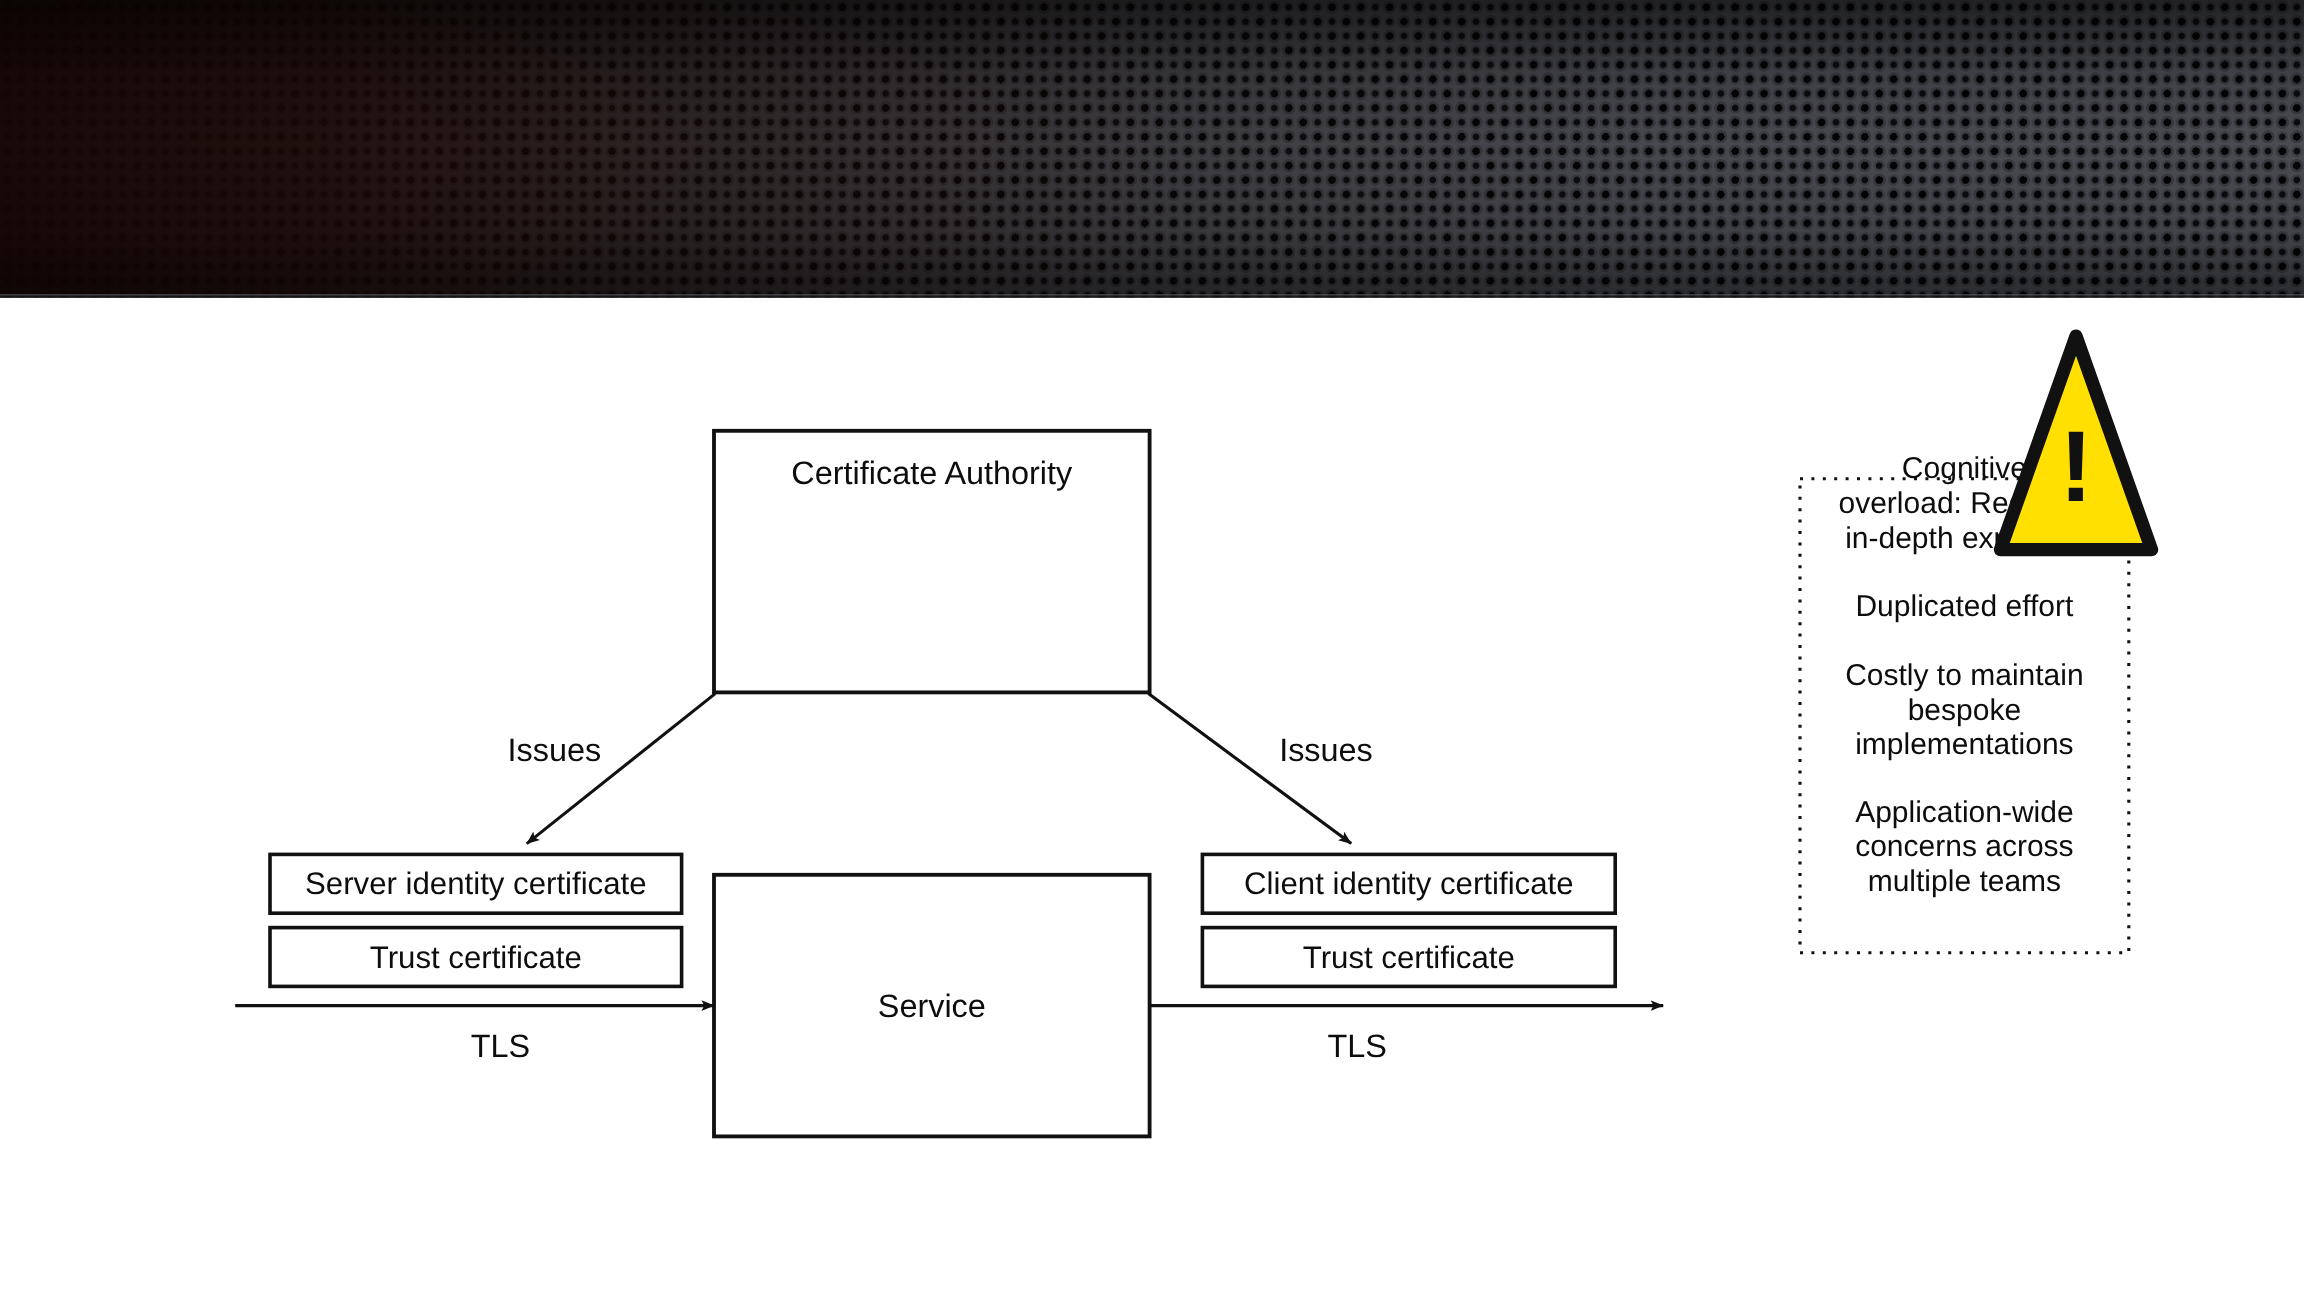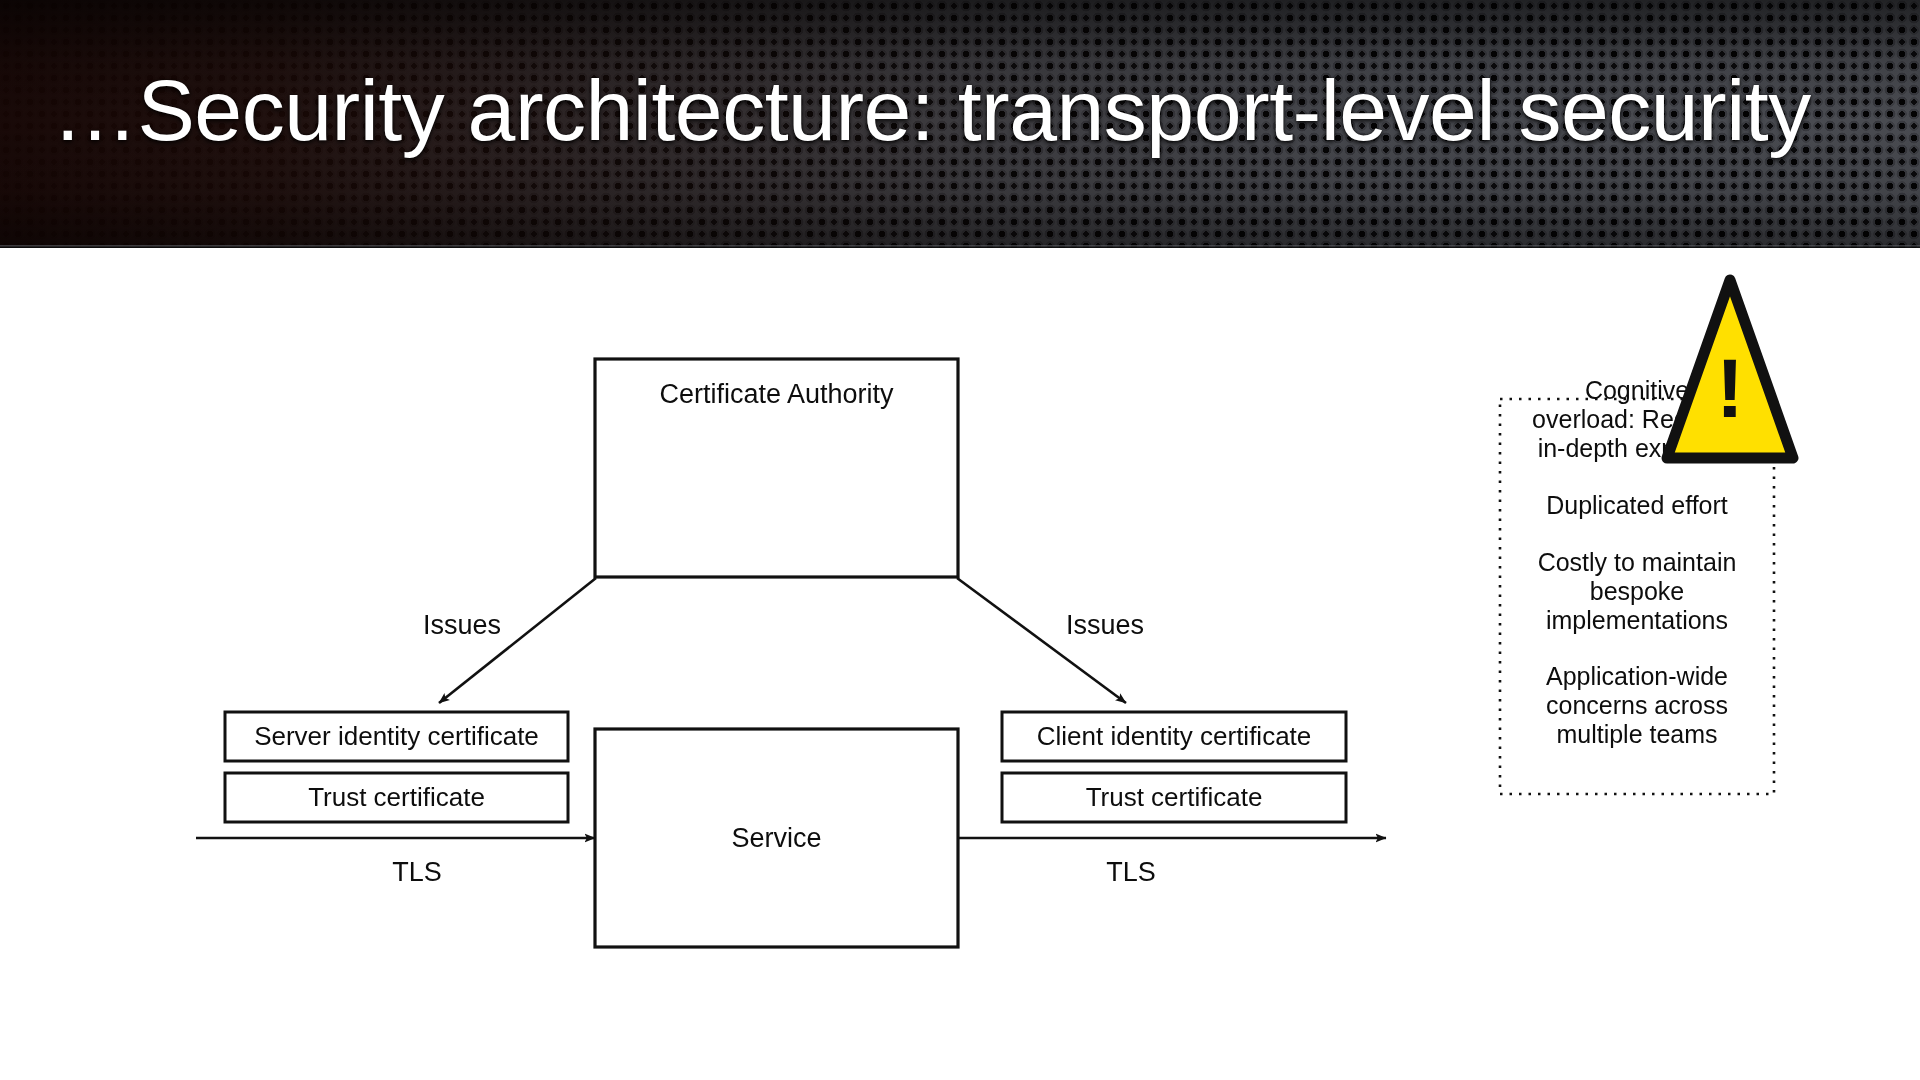--- a/index.html
+++ b/index.html
@@ -112,21 +112,20 @@
 </style>
 </head>
 <body>
 
 <div id="header">
   <div class="mesh"></div>
   <div class="mesh2"></div>
   <div class="tint"></div>
   <div class="shade"></div>
   <div class="hairline"></div>
-  <div id="slide-title">…Security architecture: transport-level security</div>
 </div>
 
 <div id="canvas">
   <svg id="diagram-svg" width="1920" height="832" viewBox="0 0 1920 832">
 
     <defs>
       <marker id="arrowhead" markerWidth="12" markerHeight="10" refX="10.5" refY="5" orient="auto" markerUnits="userSpaceOnUse">
         <path d="M0,0.6 L11,5 L0,9.4 L2.4,5 Z" fill="#111111"></path>
       </marker>
     </defs>

